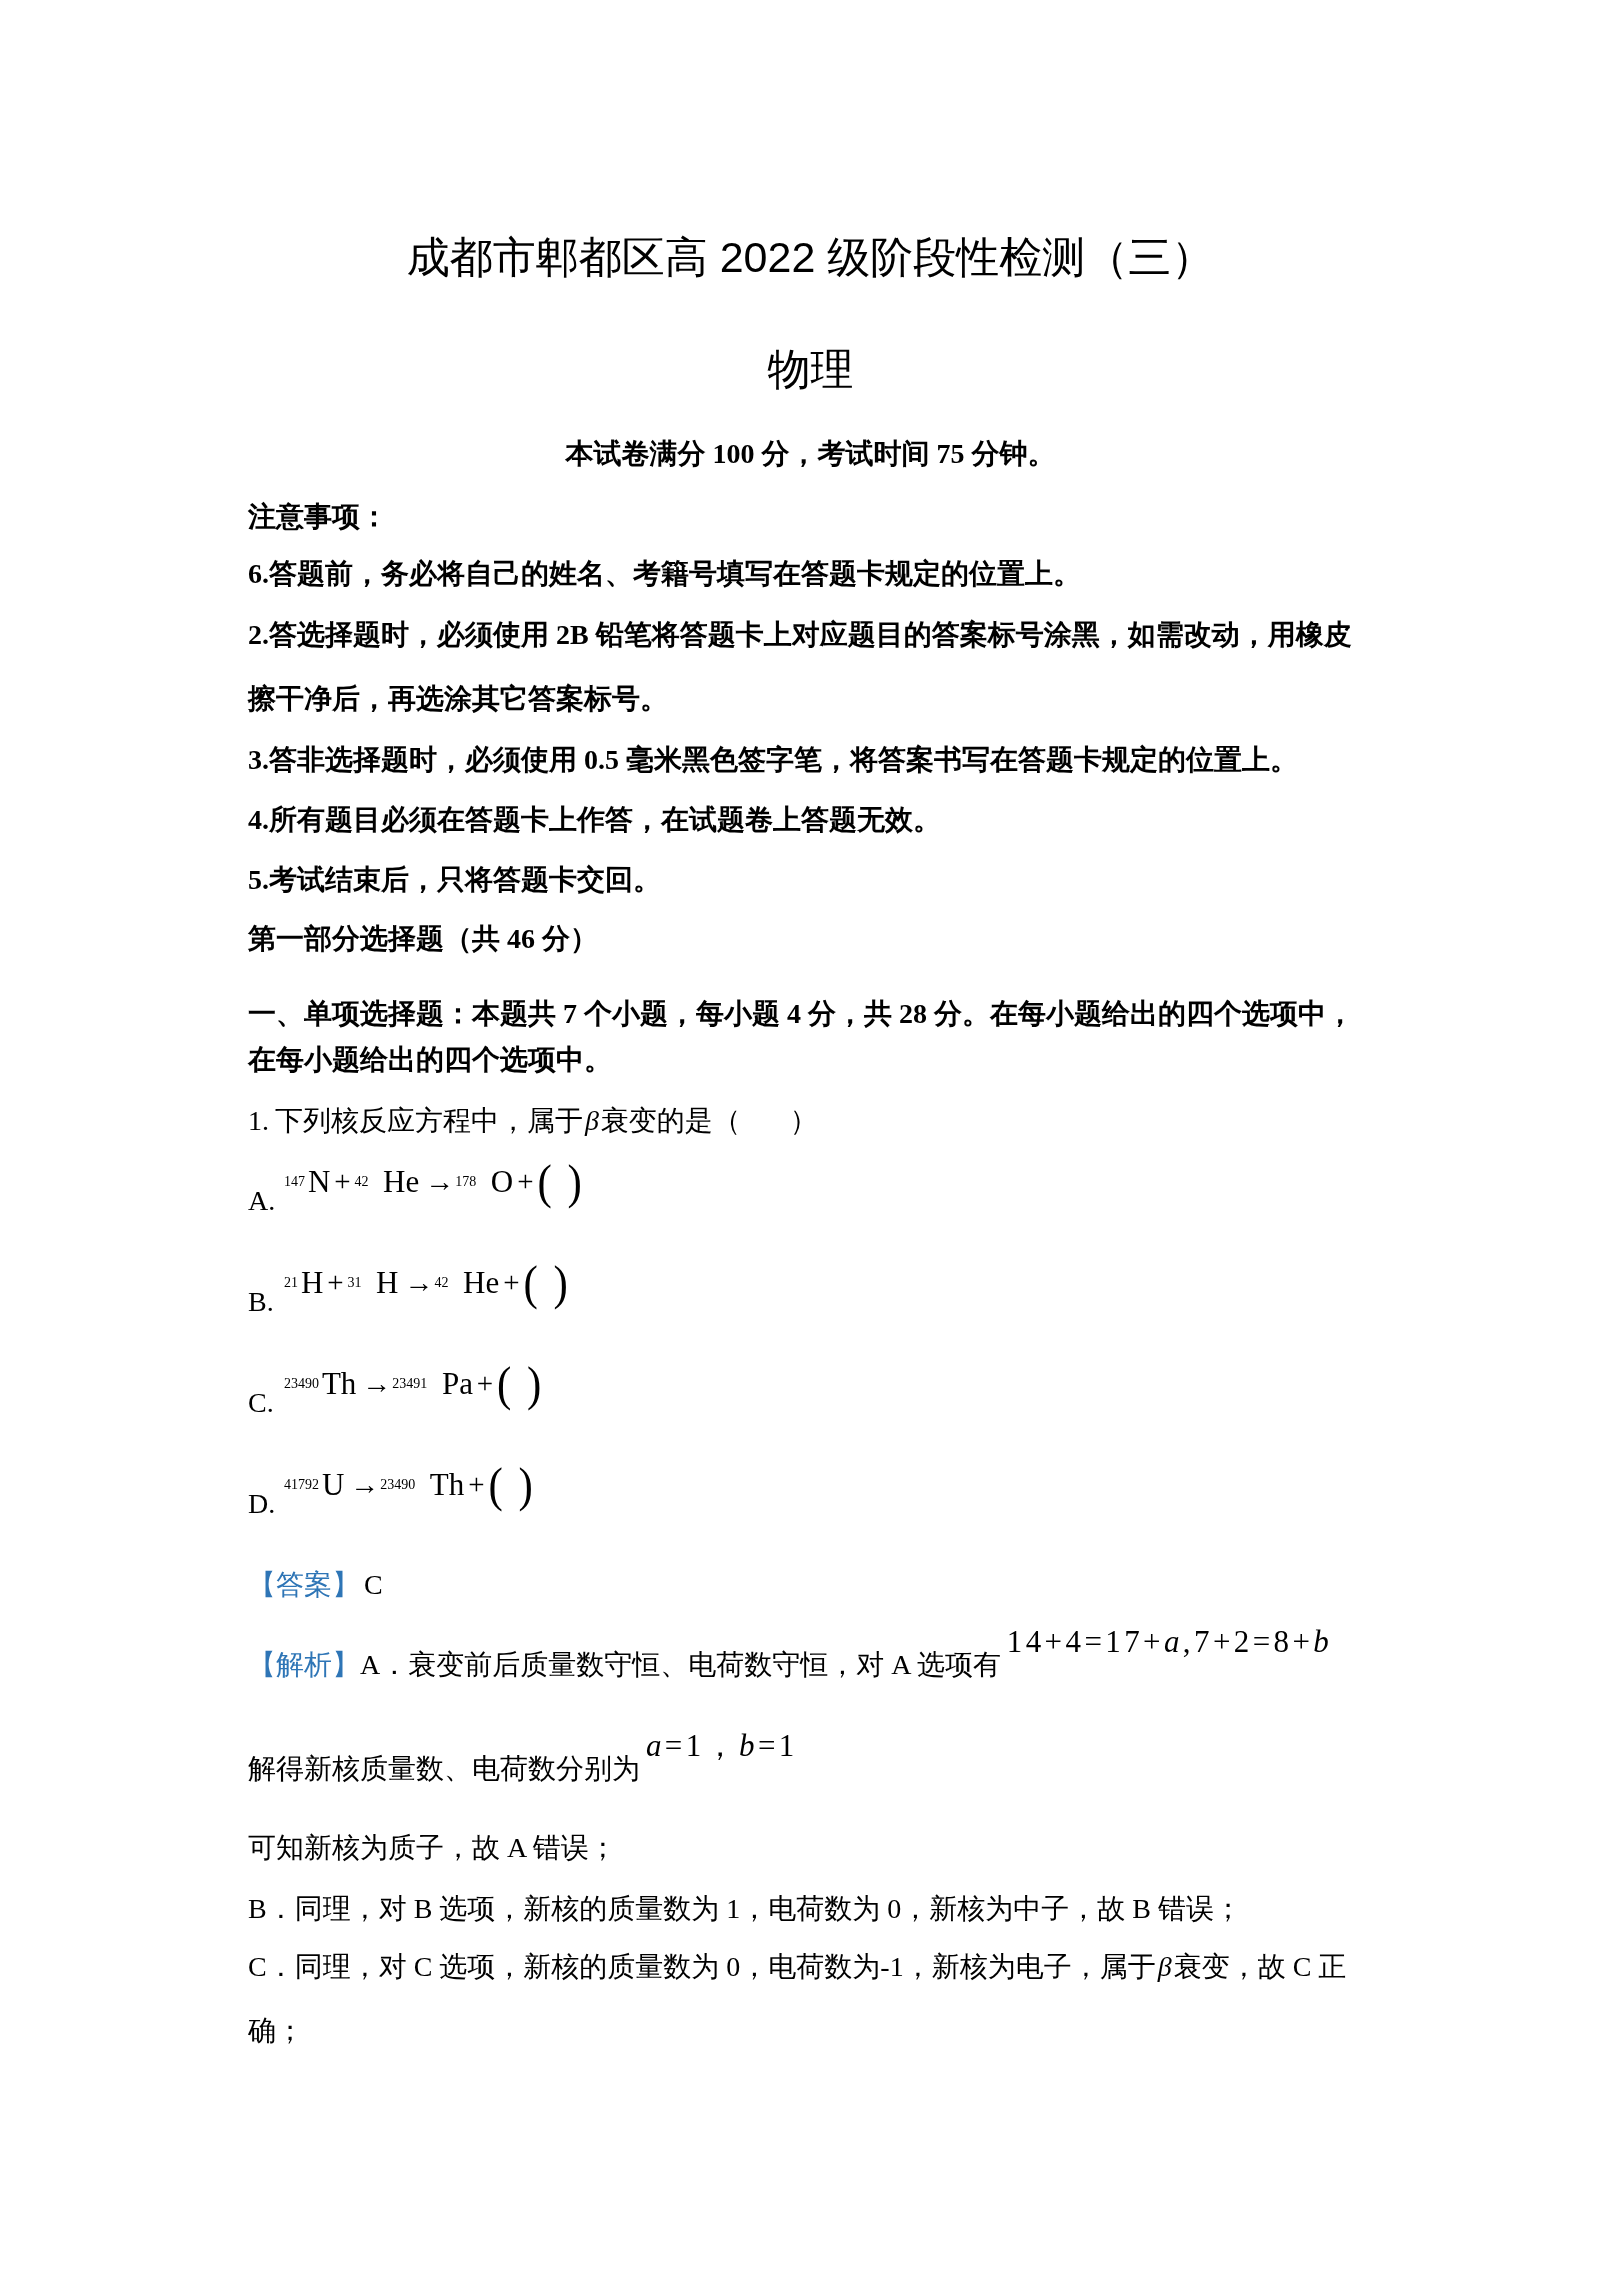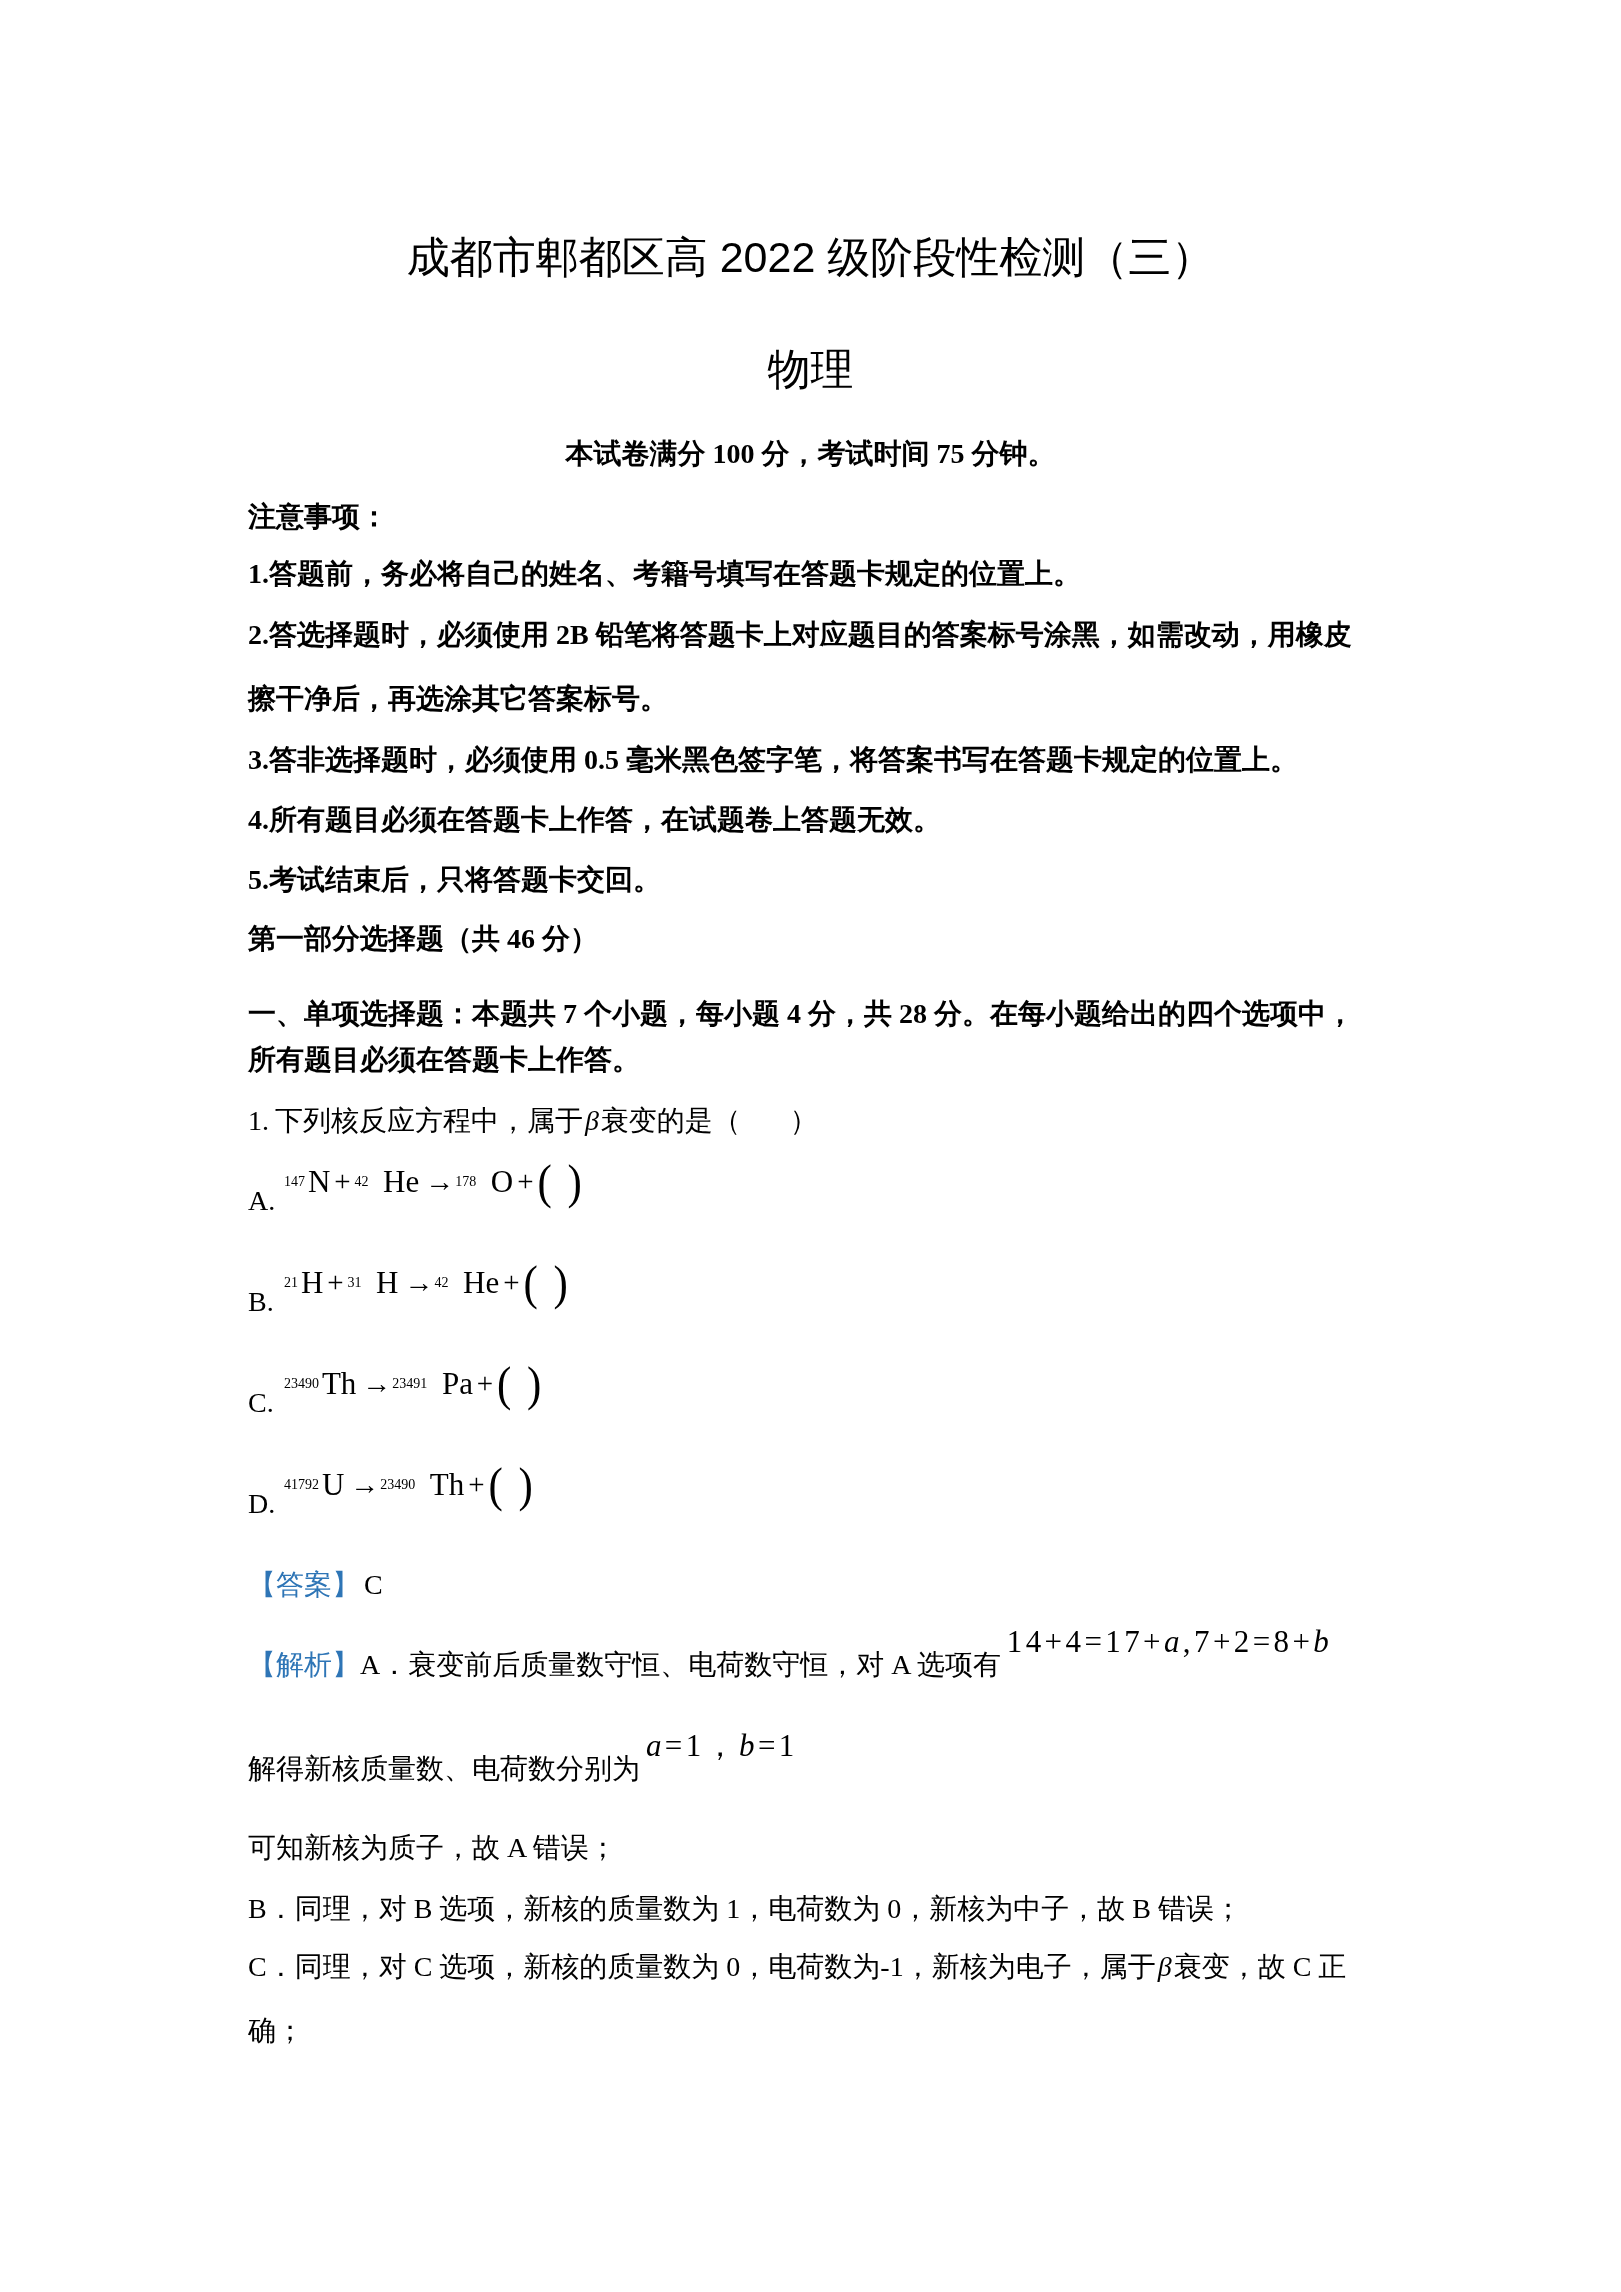--- a/index.html
+++ b/index.html
@@ -76,30 +76,30 @@
 </head>
 <body>
 
 <div id="page">
 
   <div class="line center title" style="top:228px;">成都市郫都区高 2022 级阶段性检测（三）</div>
   <div class="line center title" style="top:340px;">物理</div>
   <div class="line center bold" style="top:434px;">本试卷满分 100 分，考试时间 75 分钟。</div>
 
   <div class="line bold" style="top:497px;">注意事项：</div>
-  <div class="line bold" style="top:554px;">1.答题前，务必将自己的姓名、考籍号填写在答题卡规定的位置上。</div>
+  <div class="line bold" style="top:554px;">6.答题前，务必将自己的姓名、考籍号填写在答题卡规定的位置上。</div>
   <div class="line bold" style="top:615px;">2.答选择题时，必须使用 2B 铅笔将答题卡上对应题目的答案标号涂黑，如需改动，用橡皮</div>
   <div class="line bold" style="top:679px;">擦干净后，再选涂其它答案标号。</div>
   <div class="line bold" style="top:740px;">3.答非选择题时，必须使用 0.5 毫米黑色签字笔，将答案书写在答题卡规定的位置上。</div>
   <div class="line bold" style="top:800px;">4.所有题目必须在答题卡上作答，在试题卷上答题无效。</div>
   <div class="line bold" style="top:860px;">5.考试结束后，只将答题卡交回。</div>
 
   <div class="line bold" style="top:919px;">第一部分选择题（共 46 分）</div>
   <div class="line bold" style="top:979px;margin-top:15px;">一、单项选择题：本题共 7 个小题，每小题 4 分，共 28 分。在每小题给出的四个选项中，</div>
-  <div class="line bold" style="top:1040px;">所有题目必须在答题卡上作答。</div>
+  <div class="line bold" style="top:1040px;">在每小题给出的四个选项中。</div>
 
   <div class="line" style="top:1101px;">
     <span class="num">1.</span><span>下列核反应方程中，属于</span><span class="beta">β</span><span class="pre-space">衰变的是（       ）</span>
   </div>
 
   <div class="line" style="top:1181px;">
     <span class="opt-label">A.</span><span class="formula">
       <span class="nuc">
         <span class="pre">
             <span>14</span>

